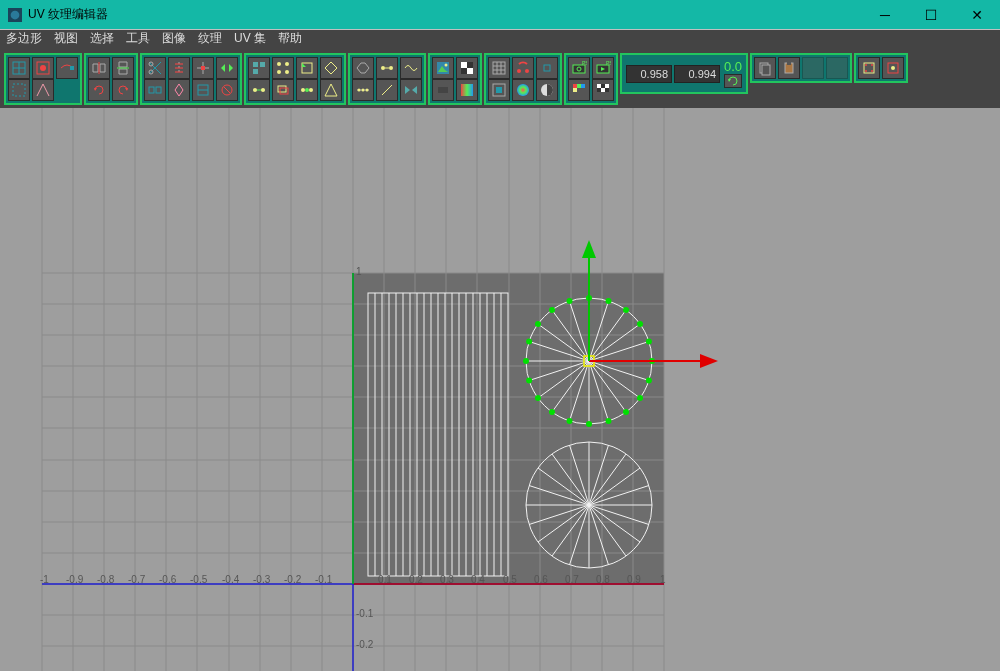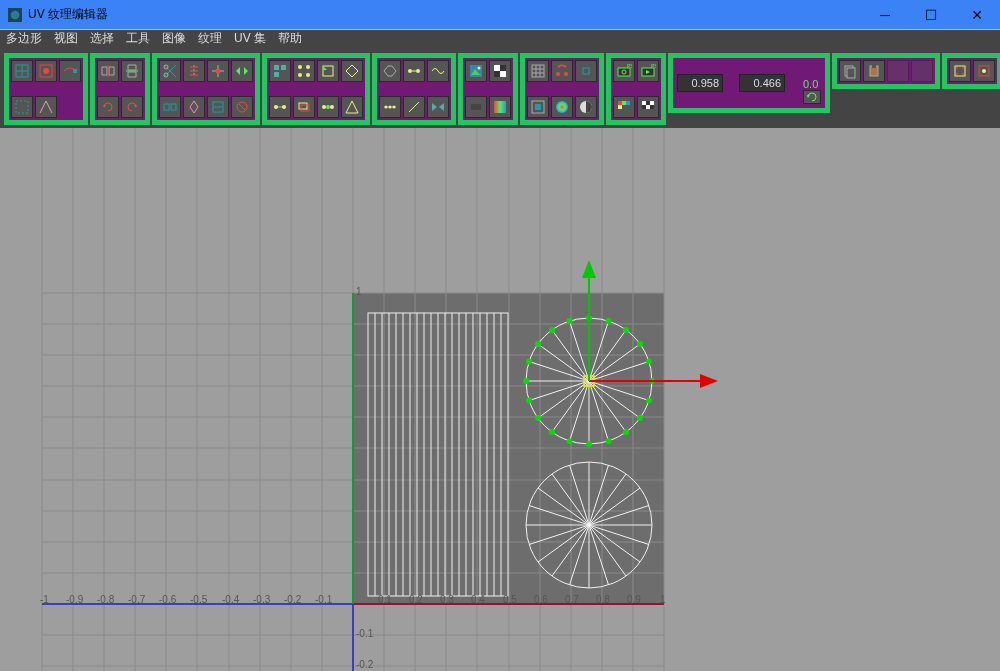--- a/index.html
+++ b/index.html
@@ -1,24 +1,24 @@
 <!DOCTYPE html>
 <html><head>
 <meta charset="utf-8">
 <style>
   * { box-sizing: border-box; margin: 0; padding: 0; }
   body { width: 1000px; height: 671px; background: #f0f0f0; font-family: "Microsoft YaHei", Arial, sans-serif; font-size: 12px; overflow: hidden; position: relative; }
-  .title-bar { height: 30px; background: #3b82f6; display: flex; align-items: center; padding-left: 8px; border-bottom: 1px solid #c0c0c0; }
+  .title-bar { height: 30px; background: #14b8a6; display: flex; align-items: center; padding-left: 8px; border-bottom: 1px solid #c0c0c0; }
   .title-bar .app-icon { width: 14px; height: 14px; margin-right: 6px; }
   .title-bar .title { flex: 1; color: #000; }
   .title-bar .wbtn { width: 46px; height: 30px; display: flex; align-items: center; justify-content: center; font-size: 14px; color: #000; cursor: pointer; }
   .menu-bar { height: 20px; background: #444; display: flex; padding-left: 6px; color: #ddd; }
   .menu-bar span { margin-right: 12px; cursor: pointer; }
   .toolbar { background: #444; display: flex; align-items: flex-start; padding: 3px 4px; gap: 2px; }
-  .tgrp { border: 5px solid #22c55e; background: #701a75; padding: 2px; display: flex; flex-direction: column; gap: 14px; }
+  .tgrp { border: 2px solid #22c55e; background: #0f766e; padding: 2px; display: flex; flex-direction: column; gap: 0; }
   .trow { display: flex; gap: 2px; }
   .tbtn { width: 22px; height: 22px; background: #555; border: 1px solid #2a2a2a; display: flex; align-items: center; justify-content: center; cursor: pointer; position: relative; overflow: hidden; }
   .tbtn svg { width: 16px; height: 16px; }
   .numbox { width: 46px; height: 18px; background: #333; color: #ddd; border: 1px solid #222; font-size: 11px; padding: 0 3px; display: flex; align-items: center; justify-content: flex-end; }
   .viewport { position: relative; background: #9e9e9e; height: 571px; overflow: hidden; }
   .viewport svg { position: absolute; top: 0; left: 0; }
 </style>
 </head>
 <body>
 
@@ -391,23 +391,23 @@
             <rect x="10" y="2" width="4" height="4" fill="#fff"></rect>
             <rect x="2" y="6" width="4" height="4" fill="#333"></rect>
             <rect x="6" y="6" width="4" height="4" fill="#fff"></rect>
             <rect x="10" y="6" width="4" height="4" fill="#333"></rect>
           </svg>
         </div>
     </div>
   </div>
   <div class="tgrp" style="flex-direction:row;align-items:center;padding:4px;">
       <div class="numbox">0.958</div>
-      <div class="numbox" style="margin-left:2px;">0.466</div>
+      <div class="numbox" style="margin-left:2px;">0.994</div>
       <div style="display:flex;flex-direction:column;margin-left:4px;">
-        <span style="font-size:11px;color:#5e5;margin-top:16px;">0.0</span>
+        <span style="font-size:13px;color:#5e5;">0.0</span>
         <div class="tbtn" style="width:18px;height:14px;">
           <svg viewBox="0 0 16 16">
             <path d="M4 8 A4 4 0 1 1 8 12" stroke="#5e5" fill="none"></path>
             <polygon points="3,6 6,6 4,9" fill="#5e5"></polygon>
           </svg>
         </div>
       </div>
   </div>
   <div class="tgrp">
       <div class="trow">

